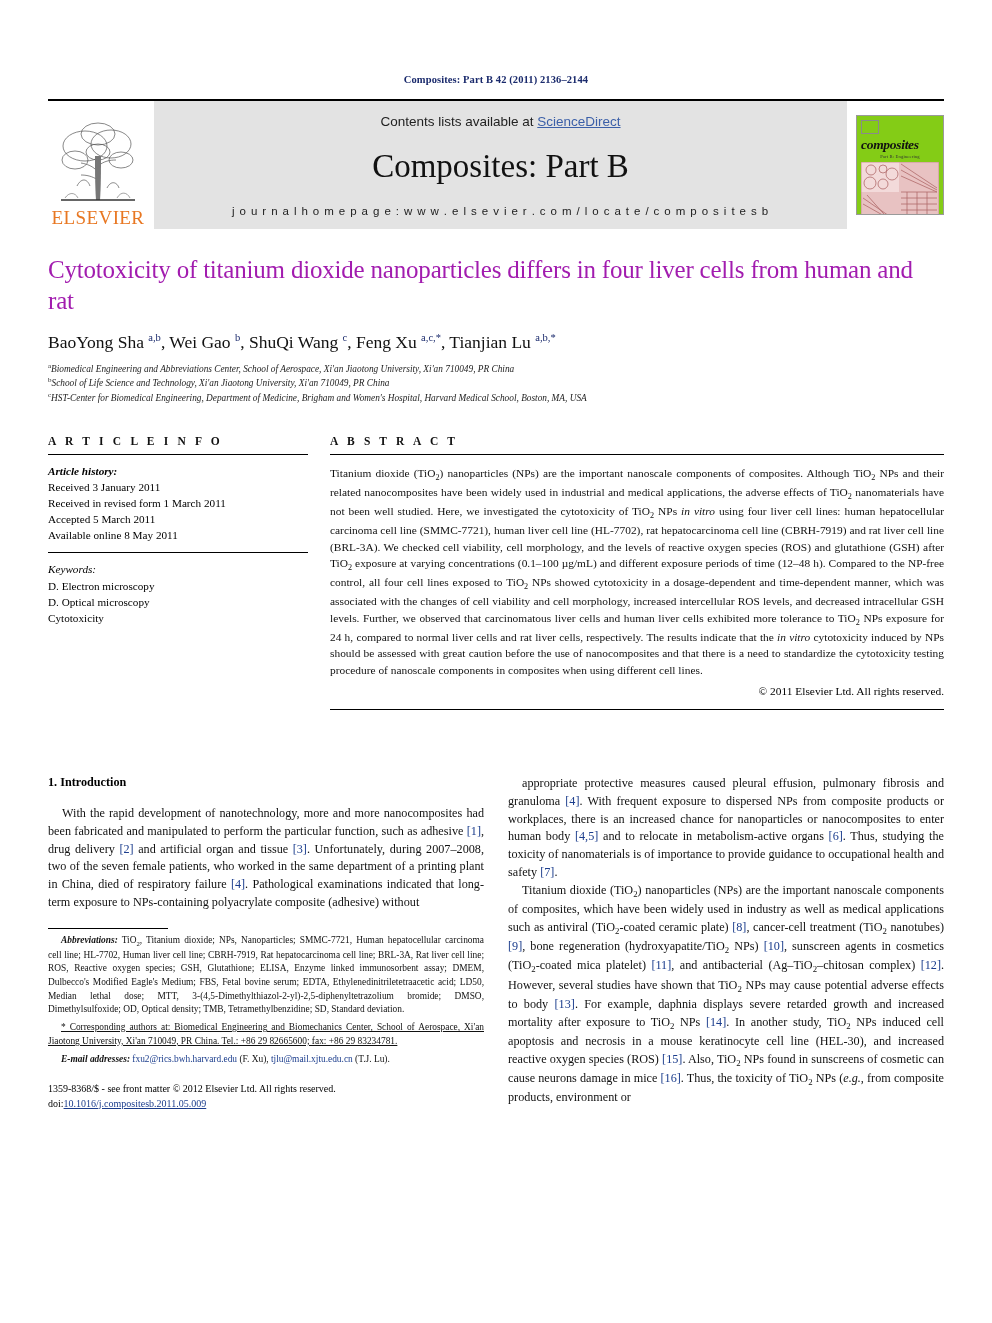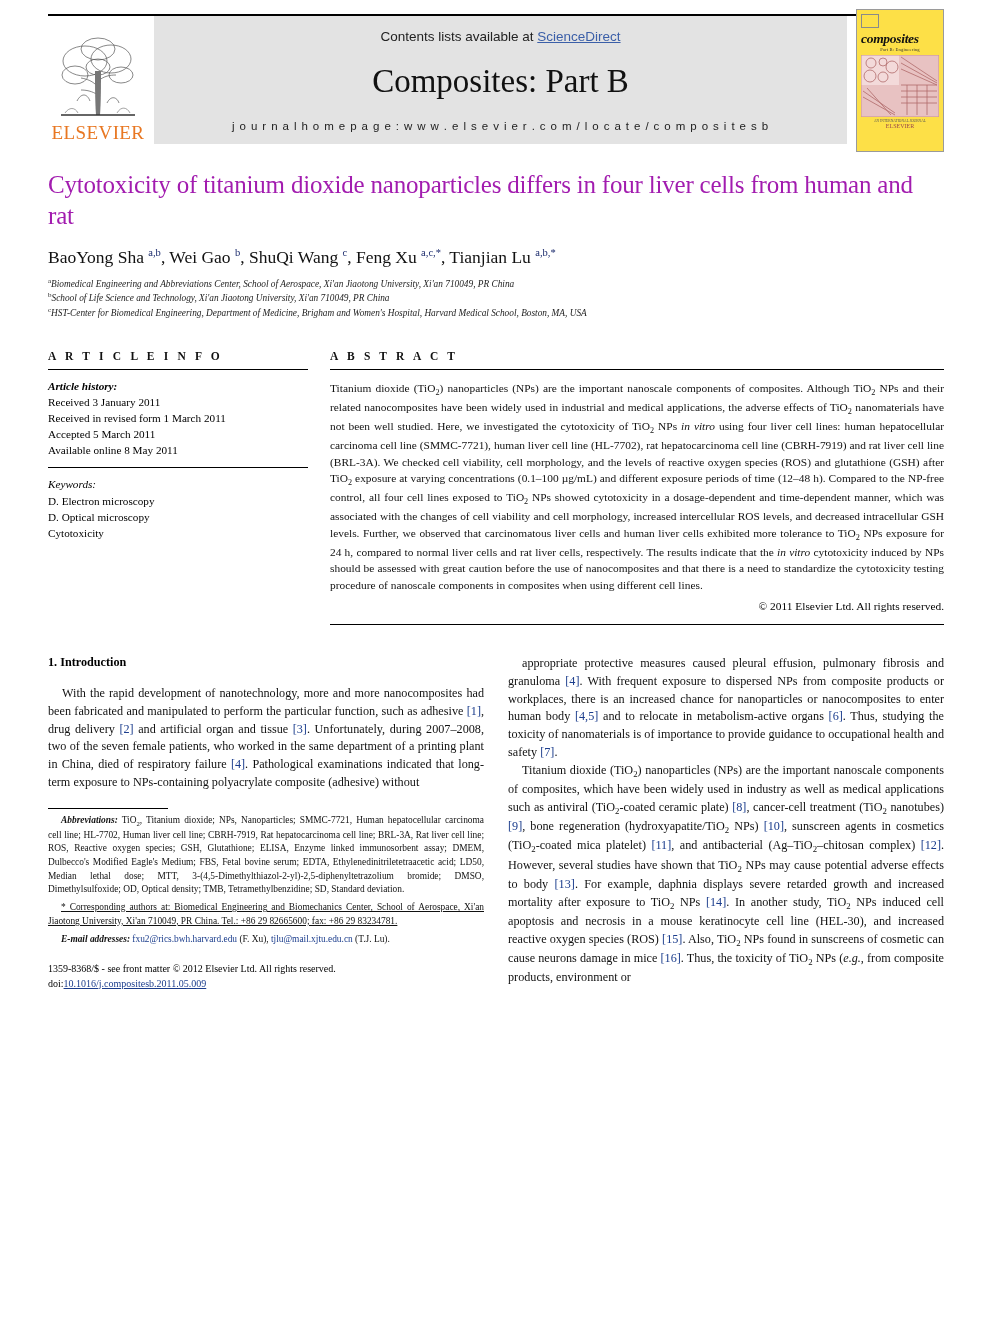--- a/index.html
+++ b/index.html
@@ -71,24 +71,24 @@
   }
   .homepage-line{
     font-family:"Liberation Sans", sans-serif;
     font-size:11.5px;
     letter-spacing:.9px;
     color:#222;
   }
   .cover-thumb{
     width:88px;flex:0 0 88px;
     border:1px solid #9a9a9a;
-    background:#fde047;
+    background:#84cc16;
     box-sizing:border-box;
     align-self:center;
-    height:143px;
+    height:100px;
     position:relative;
     overflow:hidden;
   }
   .cover-inner{position:absolute;inset:4px;}
   .cov-els{width:16px;height:12px;border:1px solid #8a8a8a;}
   .cov-title{
     font-family:"Liberation Serif", serif;
     font-style:italic;font-weight:bold;
     font-size:13.5px;color:#111;margin-top:4px;line-height:1;
     letter-spacing:-.3px;
@@ -157,21 +157,21 @@
     font-size:11.4px;
   }
   .abs-rule-bottom{border-top:1.1px solid #000;margin-top:12px;}
 
   
   .body-cols{
     margin:30px 48px 0 48px;
     display:flex;
     gap:24px;
   }
-  .bcol{flex:1 1 0;min-width:0;}
+  .bcol{flex:1 1 0;min-width:0;margin-top:35px;}
   .h1{
     font-weight:bold;
     font-size:12.2px;
     margin-bottom:15px;
   }
   .para{
     font-size:12.2px;
     line-height:1.46;
     text-align:justify;
     text-indent:14px;
@@ -198,20 +198,21 @@
   }
   .doi-link{color:#1a3c8c;}
   sub{font-size:.72em;}
   sup{font-size:.72em;}
 </style>
 </head>
 <body>
 
 <div class="page">
 
+  <div class="runninghead">Composites: Part B 42 (2011) 2136–2144</div>
 
   <div class="masthead">
 
     <div class="elsevier-logo">
       <div class="tree-wrap">
         <svg viewBox="0 0 86 92" width="86" height="92" aria-hidden="true">
           <g stroke="#555" stroke-width="0.7" fill="none">
             <path d="M43 84 L43 40 M43 56 C38 50 32 48 26 47 M43 50 C49 45 55 44 61 44 M43 64 C37 60 31 59 26 59"></path>
             <ellipse cx="30" cy="30" rx="22" ry="15"></ellipse>
             <ellipse cx="56" cy="28" rx="20" ry="14"></ellipse>

